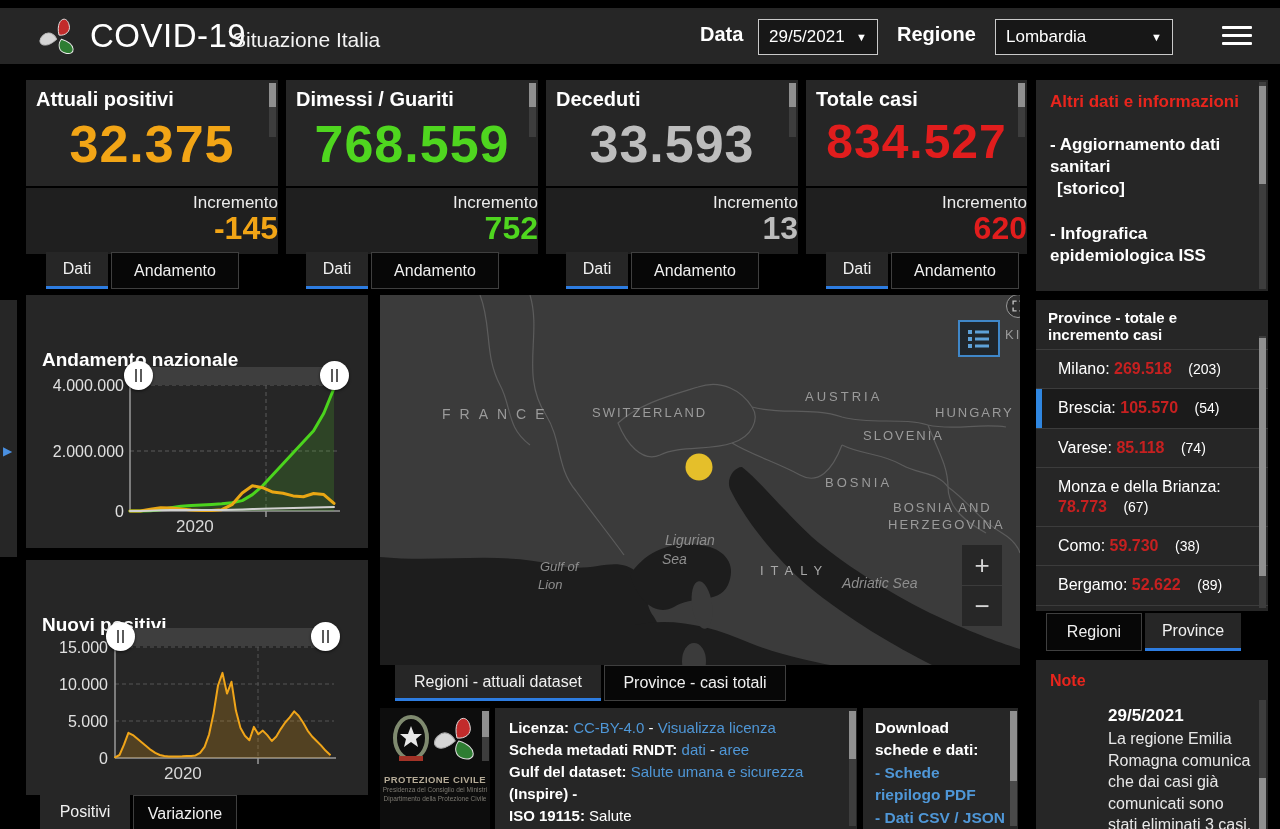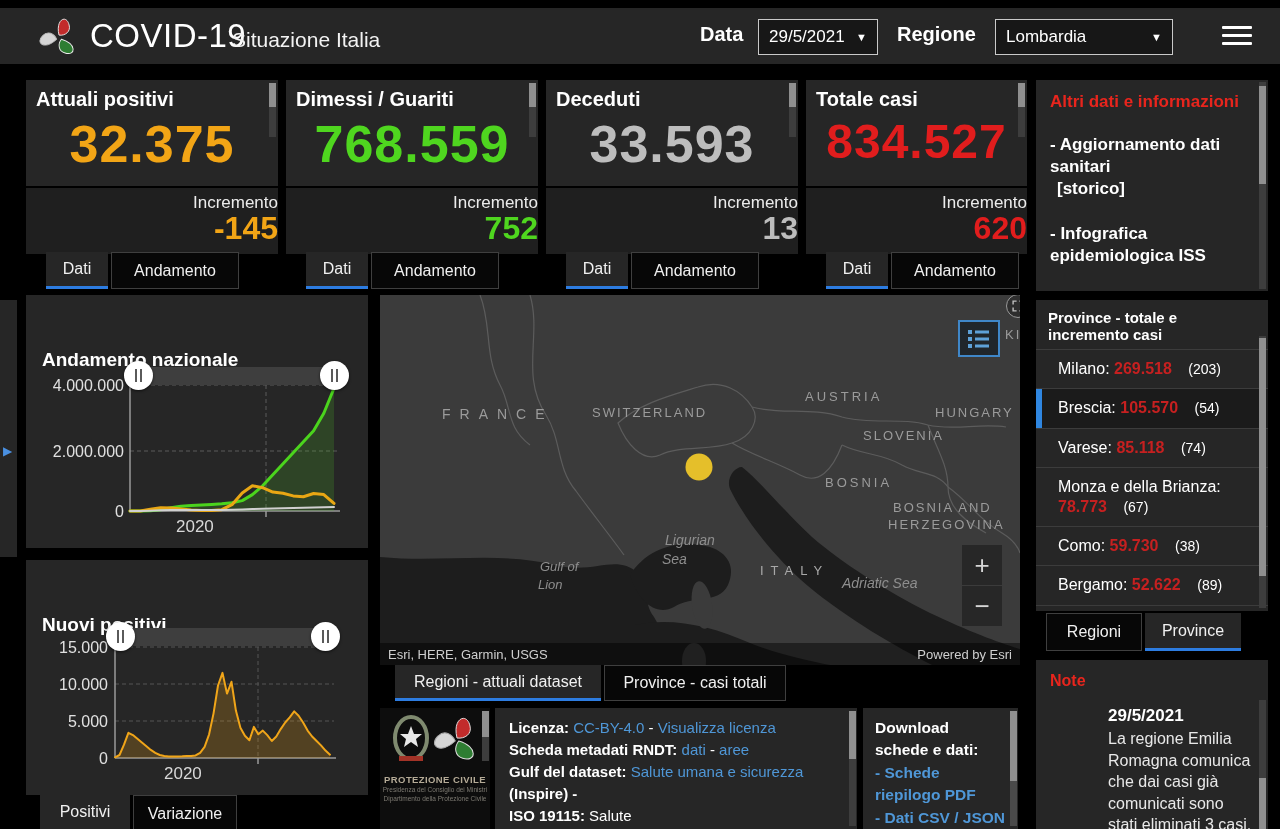--- a/index.html
+++ b/index.html
@@ -319,24 +319,20 @@
           <rect x="2" y="10" width="4" height="4"></rect>
             <rect x="9" y="10.5" width="14" height="3"></rect>
           <rect x="2" y="17" width="4" height="4"></rect>
             <rect x="9" y="17.5" width="14" height="3"></rect>
         </g>
       </svg>
     </div>
     <div class="zoomctl" style="top:250px;">+</div>
     <div class="zoomctl" style="top:291px;">−</div>
 
-    <div class="attrib">
-      <span>Esri, HERE, Garmin, USGS</span>
-      <span class="right">Powered by Esri</span>
-    </div>
   </div>
 
   <div class="tabs" style="left:395px; top:665px;">
     <div class="tab active" style="width:206px; height:36px;">Regioni - attuali dataset</div>
     <div class="tab" style="width:182px; height:36px;">Province - casi totali</div>
   </div>
 
   <div class="panel altri">
     <div class="rtitle">Altri dati e informazioni</div>
     <div class="item" style="margin-top:22px;">- Aggiornamento dati sanitari</div>

